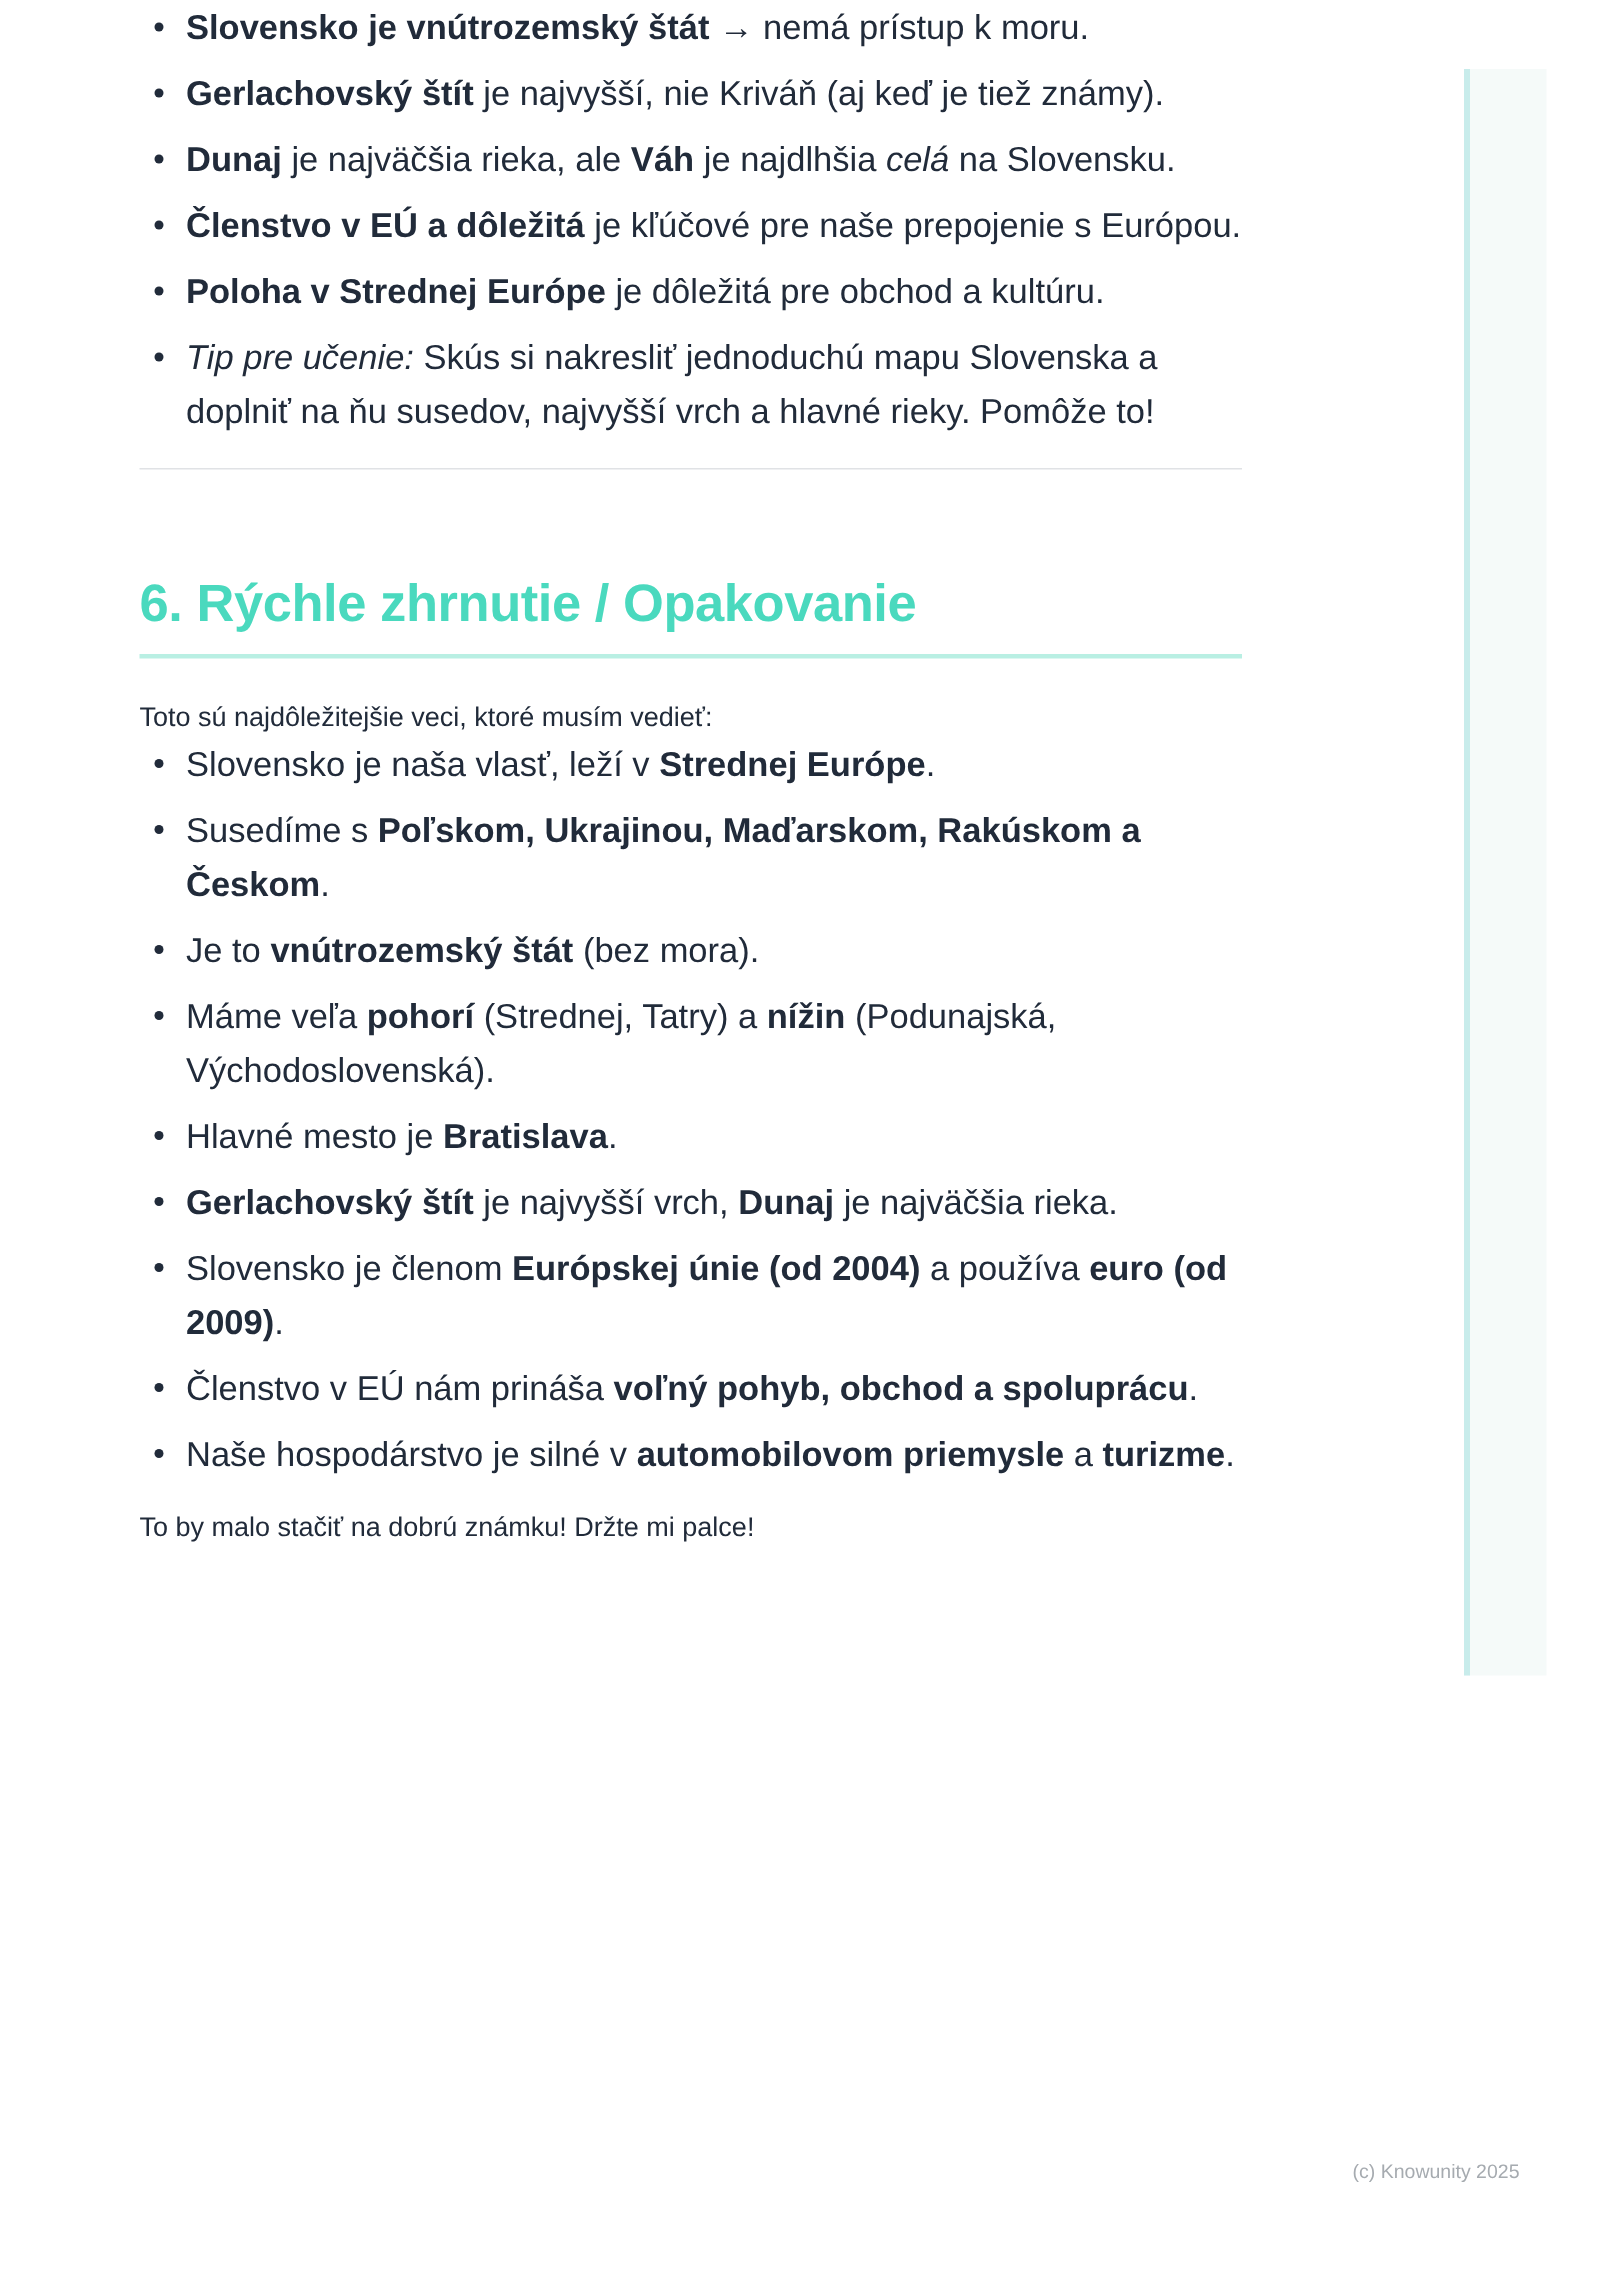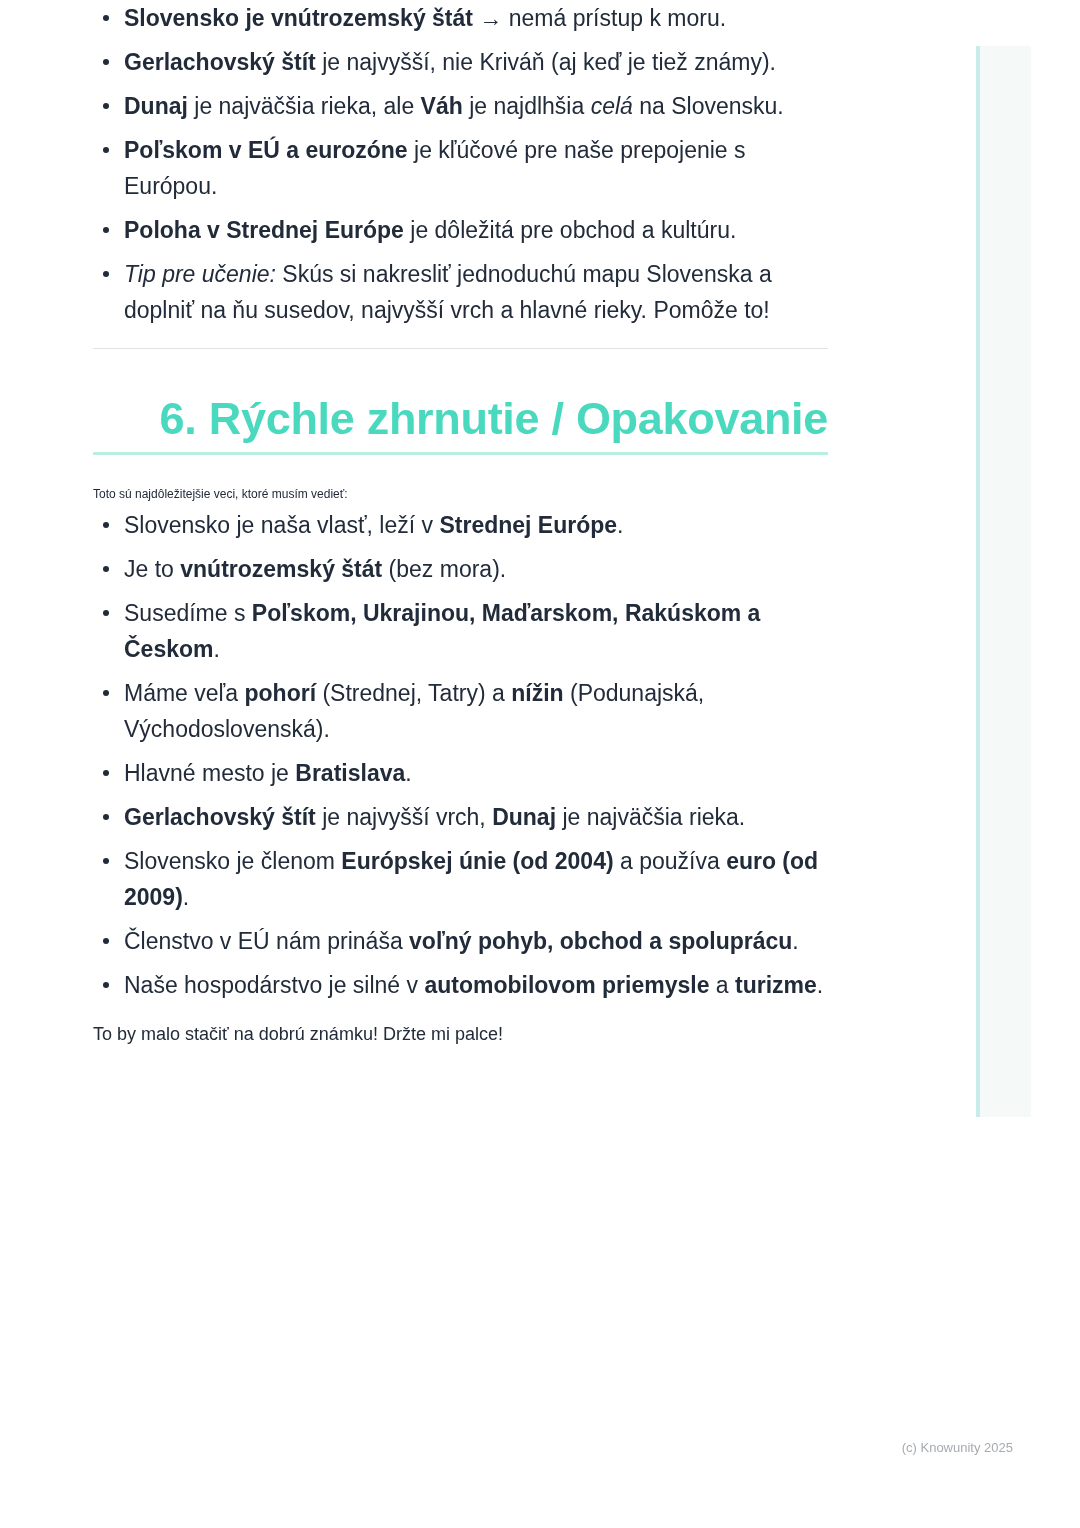--- a/index.html
+++ b/index.html
@@ -63,36 +63,35 @@
   .b { font-weight: 700; }
   .i { font-style: italic; text-align: right; }
   .top-list { margin-top: 52px; }
   hr.divider {
     border: none;
     height: 1px;
     background: var(--divider);
     margin: 20px 0 0 0;
   }
   h2.heading {
-    margin: 50px 0 0 0;
-    font-size: 45px;
+    margin: 70px 0 0 0;
+    font-size: 35px;
     line-height: 40px;
     font-weight: 700;
     letter-spacing: -0.3px;
     color: var(--accent);
-    text-align: right;
   }
   .heading-underline {
     height: 3px;
     background: var(--accent-light);
     margin-top: 13px;
   }
   p.intro {
     margin: 26px 0 0 0;
-    font-size: 12px;
+    font-size: 18px;
     line-height: 26px;
   }
   .summary-list { margin-top: 26px; }
   p.outro {
     margin: 18px 0 0 0;
     font-size: 18px;
     line-height: 26px;
   }
   .footer {
     position: absolute;
@@ -106,37 +105,37 @@
 <body style="--background: #ffffff; --text: #212b3a; --accent: #4ad9be; --accent-light: #b9efe3; --divider: #e0e2e5; --band-fill: #f5faf9; --band-edge: #c8eceb; --muted: #a6abb0;">
 
 <div class="side-band"></div>
 
 <main class="content">
 
   <ul class="bullets top-list">
       <li><span class="b">Slovensko je vnútrozemský štát</span><span> → nemá prístup k moru.</span></li>
       <li><span class="b">Gerlachovský štít</span><span> je najvyšší, nie Kriváň (aj keď je tiež známy).</span></li>
       <li><span class="b">Dunaj</span><span> je najväčšia rieka, ale </span><span class="b">Váh</span><span> je najdlhšia </span><span class="i">celá</span><span> na Slovensku.</span></li>
-      <li><span class="b">Poľskom v EÚ a eurozóne</span><span> je kľúčové pre naše prepojenie s Európou.</span></li>
+      <li><span class="b">Členstvo v EÚ a dôležitá</span><span> je kľúčové pre naše prepojenie s Európou.</span></li>
       <li><span class="b">Poloha v Strednej Európe</span><span> je dôležitá pre obchod a kultúru.</span></li>
       <li><span class="i">Tip pre učenie:</span><span> Skús si nakresliť jednoduchú mapu Slovenska a doplniť na ňu susedov, najvyšší vrch a hlavné rieky. Pomôže to!</span></li>
     </ul>
 
   <hr class="divider">
 
   <h2 class="heading">6. Rýchle zhrnutie / Opakovanie</h2>
 
   <div class="heading-underline"></div>
 
   <p class="intro">Toto sú najdôležitejšie veci, ktoré musím vedieť:</p>
 
   <ul class="bullets summary-list">
       <li><span>Slovensko je naša vlasť, leží v </span><span class="b">Strednej Európe</span><span>.</span></li>
+      <li><span>Susedíme s </span><span class="b">Poľskom, Ukrajinou, Maďarskom, Rakúskom a Českom</span><span>.</span></li>
       <li><span>Je to </span><span class="b">vnútrozemský štát</span><span> (bez mora).</span></li>
-      <li><span>Susedíme s </span><span class="b">Poľskom, Ukrajinou, Maďarskom, Rakúskom a Českom</span><span>.</span></li>
       <li><span>Máme veľa </span><span class="b">pohorí</span><span> (Strednej, Tatry) a </span><span class="b">nížin</span><span> (Podunajská, Východoslovenská).</span></li>
       <li><span>Hlavné mesto je </span><span class="b">Bratislava</span><span>.</span></li>
       <li><span class="b">Gerlachovský štít</span><span> je najvyšší vrch, </span><span class="b">Dunaj</span><span> je najväčšia rieka.</span></li>
       <li><span>Slovensko je členom </span><span class="b">Európskej únie (od 2004)</span><span> a používa </span><span class="b">euro (od 2009)</span><span>.</span></li>
       <li><span>Členstvo v EÚ nám prináša </span><span class="b">voľný pohyb, obchod a spoluprácu</span><span>.</span></li>
       <li><span>Naše hospodárstvo je silné v </span><span class="b">automobilovom priemysle</span><span> a </span><span class="b">turizme</span><span>.</span></li>
     </ul>
 
   <p class="outro">To by malo stačiť na dobrú známku! Držte mi palce!</p>
 

